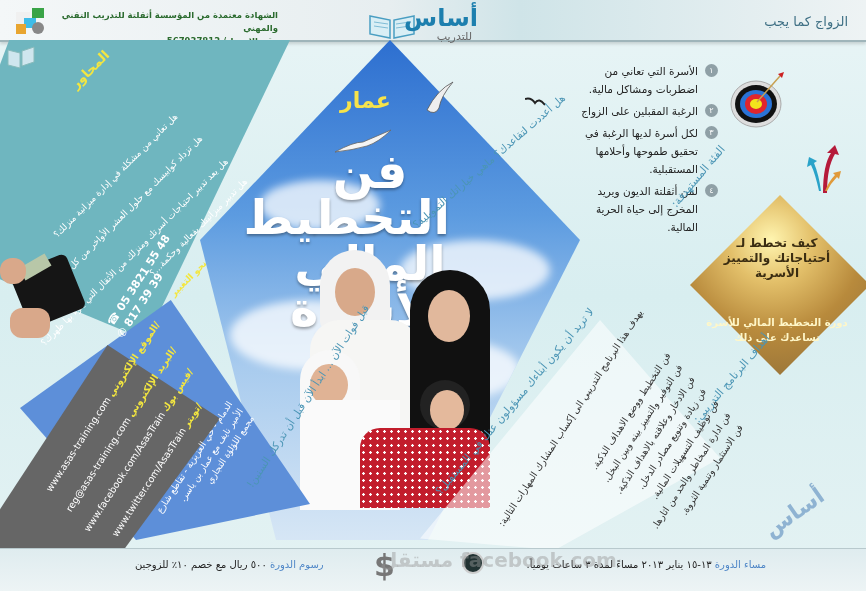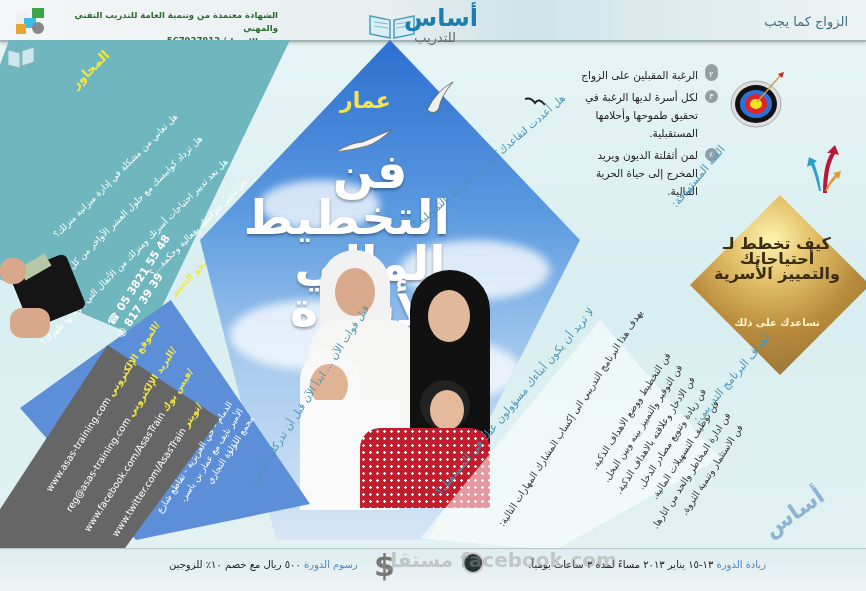--- a/index.html
+++ b/index.html
@@ -18,21 +18,21 @@
     left: 0; top: 0; width: 866px; height: 42px;
     background: linear-gradient(90deg, #f4f7f8 0%, #e7eef0 45%, #cfe4e8 60%, #eef3f4 100%);
     border-bottom: 2px solid #9fb5ba;
     box-shadow: 0 2px 3px rgba(0,0,0,0.15);
   }
   .cert-logo { left: 16px; top: 8px; width: 28px; height: 26px; }
   .cert-logo .sq { position: absolute; }
   .cert-text { left: 48px; top: 9px; width: 230px; font-size: 8.5px; color: #2b6b2f; font-weight: bold; line-height: 13px; }
   .brand { left: 368px; top: 8px; width: 110px; height: 34px; }
   .brand-name { position: absolute; right: 0; top: -4px; font-size: 24px; font-weight: bold; color: #1d7fae; direction: rtl; }
-  .brand-sub { position: absolute; right: 22px; top: 22px; font-size: 13px; color: #666; direction: rtl; letter-spacing: 2px; }
+  .brand-sub { position: absolute; right: 6px; top: 22px; font-size: 11px; color: #666; direction: rtl; letter-spacing: 2px; }
   .brand-book { position: absolute; left: 0; top: 2px; width: 48px; height: 30px; }
   .tagline { right: 18px; top: 14px; font-size: 13px; color: #3e6f84; direction: rtl; }
 
   
   .panel-left {
     left: -70px; top: 40px; width: 360px; height: 300px;
     background: #6fb6bf;
     clip-path: polygon(22% 0, 100% 0, 60% 100%, 0% 70%);
   }
   .sky {
@@ -49,39 +49,39 @@
   .audience-list { left: 568px; top: 62px; width: 150px; font-size: 10.5px; color: #222; line-height: 18px; }
   .audience-list li { list-style: none; position: relative; padding-right: 20px; margin-bottom: 4px; }
   .audience-list .num { position: absolute; right: 0; top: 2px; width: 13px; height: 13px; border-radius: 50%; background: #8fa0a6; color: #fff; font-size: 8px; text-align: center; line-height: 13px; }
   .target { left: 730px; top: 72px; width: 58px; height: 58px; }
 
   .bedroom {
     left: 690px; top: 195px; width: 180px; height: 180px;
     background: radial-gradient(circle at 45% 25%, #fff5b0 0%, #e3c06a 25%, #b88a3c 55%, #8a6a38 100%);
     clip-path: polygon(50% 0, 100% 50%, 50% 100%, 0 50%);
   }
-  .bed-text1 { left: 712px; top: 236px; width: 130px; text-align: center; font-size: 16px; color: #3b2d12; font-weight: bold; direction: rtl; line-height: 15px; }
+  .bed-text1 { left: 712px; top: 236px; width: 130px; text-align: center; font-size: 12px; color: #3b2d12; font-weight: bold; direction: rtl; line-height: 15px; }
   .bed-text2 { left: 702px; top: 315px; width: 150px; text-align: center; font-size: 10px; color: #fff7c8; font-weight: bold; direction: rtl; line-height: 15px; }
 
   .diag-label { position: absolute; color: #4b95b5; font-size: 11px; white-space: nowrap; direction: rtl; transform-origin: center; }
 
   .contact-blue {
     left: 20px; top: 300px; width: 290px; height: 240px;
     background: #5d8fd9;
     clip-path: polygon(52% 0, 100% 85%, 40% 100%, 0 45%);
   }
   .contact-item { position: absolute; font-size: 9.5px; color: #fff; white-space: nowrap; transform: rotate(-57deg); transform-origin: left center; }
   .contact-item .lbl { color: #f3e640; font-weight: bold; }
   .goals-item { position: absolute; font-size: 9.5px; color: #333; white-space: nowrap; transform: rotate(-57deg); transform-origin: right center; direction: rtl; }
 
   .bullet-left { position: absolute; font-size: 9px; color: #fff; white-space: nowrap; transform: rotate(-45deg); transform-origin: right center; direction: rtl; }
 
   .footer { left: 0; top: 548px; width: 866px; height: 43px; background: linear-gradient(180deg, #dfecef, #edf4f5); border-top: 1px solid #b8c9cd; }
   .footer-schedule { right: 100px; top: 559px; font-size: 10px; color: #222; direction: rtl; white-space: nowrap; }
-  .footer-fees { left: 135px; top: 559px; font-size: 10px; color: #222; direction: rtl; white-space: nowrap; margin-left: 34px; }
+  .footer-fees { left: 135px; top: 559px; font-size: 10px; color: #222; direction: rtl; white-space: nowrap; }
   .accent { color: #4e86c7; }
 
   .wallet { left: 0; top: 248px; width: 80px; height: 90px; }
   .arrows { left: 805px; top: 145px; width: 36px; height: 50px; }
   .watermark { left: 380px; top: 548px; font-size: 20px; color: rgba(150,150,150,0.45); font-weight: bold; }
   .wm-dollar { left: 374px; top: 548px; font-size: 30px; color: #777; font-weight: bold; }
   .clock { left: 462px; top: 552px; width: 22px; height: 22px; border-radius: 50%; background: #233; border: 2px solid #ccc; }
   .asas-bottom { left: 760px; top: 500px; font-size: 22px; color: #8fb3d2; font-weight: bold; direction: rtl; transform: rotate(-35deg); }
 </style>
 </head>
@@ -89,21 +89,21 @@
 
 <div class="abs header"></div>
 <div class="abs cert-logo">
   <div class="sq" style="left:16px;top:0;width:12px;height:10px;background:#3aa447"></div>
   <div class="sq" style="left:0;top:4px;width:14px;height:12px;background:#f0f0f0"></div>
   <div class="sq" style="left:8px;top:10px;width:12px;height:10px;background:#3fbde8"></div>
   <div class="sq" style="left:0;top:16px;width:10px;height:10px;background:#e8a530"></div>
   <div class="sq" style="left:16px;top:14px;width:12px;height:12px;background:#888;border-radius:50%"></div>
 </div>
 <div class="abs cert-text rtl">
-  <div>الشهادة معتمدة من وتنمية العامة للتدريب التقني والمهني</div>
+  <div>الشهادة معتمدة من المؤسسة أثقلتة للتدريب التقني والمهني</div>
   <div>رقم الاعتماد/ 567937812</div>
 </div>
 
 <div class="abs brand">
   <svg class="brand-book" viewBox="0 0 48 30">
     <path d="M2 6 L22 10 L22 28 L2 24 Z" fill="#d9eef5" stroke="#4a9ec2" stroke-width="1.5"></path>
     <path d="M46 6 L26 10 L26 28 L46 24 Z" fill="#d9eef5" stroke="#4a9ec2" stroke-width="1.5"></path>
     <path d="M6 12 L20 14 M6 16 L20 18 M28 14 L42 12 M28 18 L42 16" stroke="#7fbcd6" stroke-width="1"></path>
   </svg>
   <div class="brand-name">أساس</div>
@@ -155,21 +155,21 @@
   <div style="position:absolute;left:0px;top:110px;width:60px;height:60px;background:#f8f8f8;border-radius:30px 30px 10px 10px;"></div>
   <div style="position:absolute;left:10px;top:124px;width:38px;height:42px;background:#e0b395;border-radius:50%;"></div>
   <div style="position:absolute;left:0px;top:160px;width:100px;height:110px;background:#fafafa;"></div>
   <div style="position:absolute;left:120px;top:140px;width:50px;height:50px;background:#222;border-radius:50%;"></div>
   <div style="position:absolute;left:130px;top:150px;width:34px;height:40px;background:#e4b99c;border-radius:50%;"></div>
   <div style="position:absolute;left:60px;top:188px;width:130px;height:80px;background:#c21d2c;background-image:radial-gradient(#fff 1px, transparent 1.5px);background-size:7px 7px;border-radius:20px 20px 0 0;"></div>
 </div>
 
 <div class="diag-label" style="left:390px;top:155px;transform:rotate(-41deg);font-size:10.5px;">هل أعددت لتقاعدك؟ ماهي خياراتك التمويلية؟</div>
 <ul class="abs audience-list rtl">
-  <li><span class="num">١</span></li>
+  <li><span class="num">١</span><span>الأسرة التي تعاني من اضطربات ومشاكل مالية.</span></li>
   <li><span class="num">٢</span><span>الرغبة المقبلين على الزواج</span></li>
   <li><span class="num">٣</span><span>لكل أسرة لديها الرغبة في تحقيق طموحها وأحلامها المستقبلية.</span></li>
   <li><span class="num">٤</span><span>لمن أثقلتة الديون ويريد المخرج إلى حياة الحرية المالية.</span></li>
 </ul>
 <svg class="abs target" viewBox="0 0 58 58">
   <ellipse cx="26" cy="32" rx="25" ry="23" fill="#ddd" stroke="#aaa"></ellipse>
   <ellipse cx="26" cy="32" rx="21" ry="19" fill="#111"></ellipse>
   <ellipse cx="26" cy="32" rx="16" ry="14" fill="#2a72d6"></ellipse>
   <ellipse cx="26" cy="32" rx="11" ry="10" fill="#e0252d"></ellipse>
   <ellipse cx="26" cy="32" rx="6" ry="5" fill="#f2e51c"></ellipse>
@@ -182,20 +182,21 @@
   <path d="M14 46 Q10 28 6 20 L2 22 L4 12 L12 16 L9 18 Q14 30 16 46Z" fill="#2aa3c9"></path>
   <path d="M20 46 Q24 36 30 30 L28 28 L36 26 L34 34 L32 32 Q26 38 22 46Z" fill="#e09a3a"></path>
 </svg>
 
 <div class="abs bedroom"></div>
 <div class="abs bed-text1">
   <div>كيف تخطط لـ</div>
   <div>أحتياجاتك والتمييز الأسرية</div>
 </div>
 <div class="abs bed-text2">
+  <div>دورة التخطيط المالي للأسرة</div>
   <div>تساعدك على ذلك</div>
 </div>
 <div class="diag-label" style="left:676px;top:372px;transform:rotate(-50deg);">أهداف البرنامج التدريبي:</div>
 
 <div class="abs" style="left:420px;top:320px;width:300px;height:230px;background:rgba(255,255,255,0.55);clip-path:polygon(60% 0,100% 60%,45% 100%,0 95%);"></div>
 <div class="diag-label" style="left:395px;top:395px;transform:rotate(-50deg);font-size:11px;">لا تريد أن يكون أبناءك مسؤولون عنك في المستقبل؟</div>
 <div class="goals-item" style="right:226px;top:305px;">يهدف هذا البرنامج التدريبي الى إكساب المشارك المهارات التالية:</div>
 <div class="goals-item" style="right:198px;top:348px;">فن التخطيط ووضع الاهداف الذكية.</div>
 <div class="goals-item" style="right:186px;top:360px;">فن التوفير والتمييز بينه وبين البخل.</div>
 <div class="goals-item" style="right:174px;top:372px;">فن الادخار وعلاقته بالاهداف الذكية.</div>
@@ -227,21 +228,21 @@
   <div>الدمام - حي العزيزية - تقاطع شارع</div>
   <div>الأمير نايف مع عمار بن ياسر.</div>
   <div>مجمع اللؤلؤة التجاري</div>
 </div>
 <div class="diag-label" style="left:200px;top:390px;transform:rotate(-57deg);font-size:10.5px;">قبل فوات الآن ... ابدأ الآن قبل أن تدركك السنين!</div>
 
 <div class="abs asas-bottom">أساس</div>
 
 <div class="abs footer"></div>
 <div class="abs footer-schedule">
-  <span class="accent">زيادة الدورة</span>
+  <span class="accent">مساء الدورة</span>
   <span>١٣-١٥ يناير ٢٠١٣ مساءً لمدة ٣ ساعات يومياً.</span>
 </div>
 <div class="abs clock"></div>
 <div class="abs wm-dollar">$</div>
 <div class="abs watermark">مستقل facebook.com</div>
 <div class="abs footer-fees">
   <span class="accent">رسوم الدورة</span>
   <span>٥٠٠ ريال مع خصم ١٠٪ للزوجين</span>
 </div>
 

